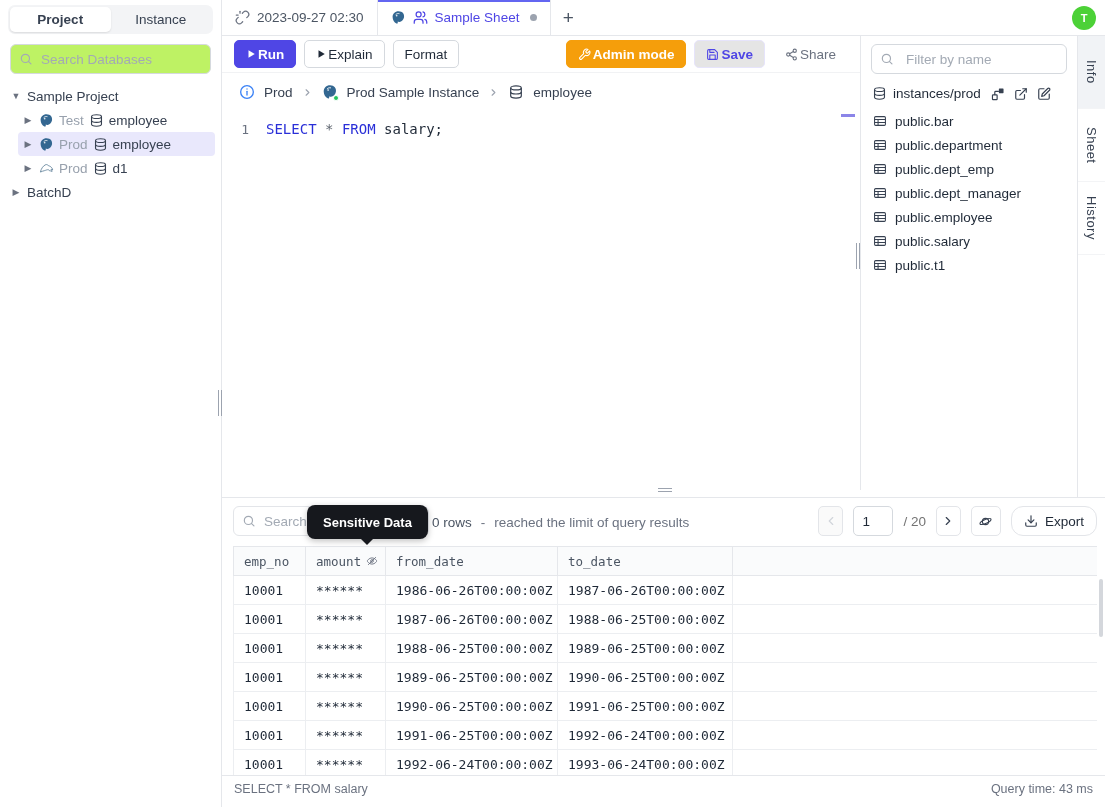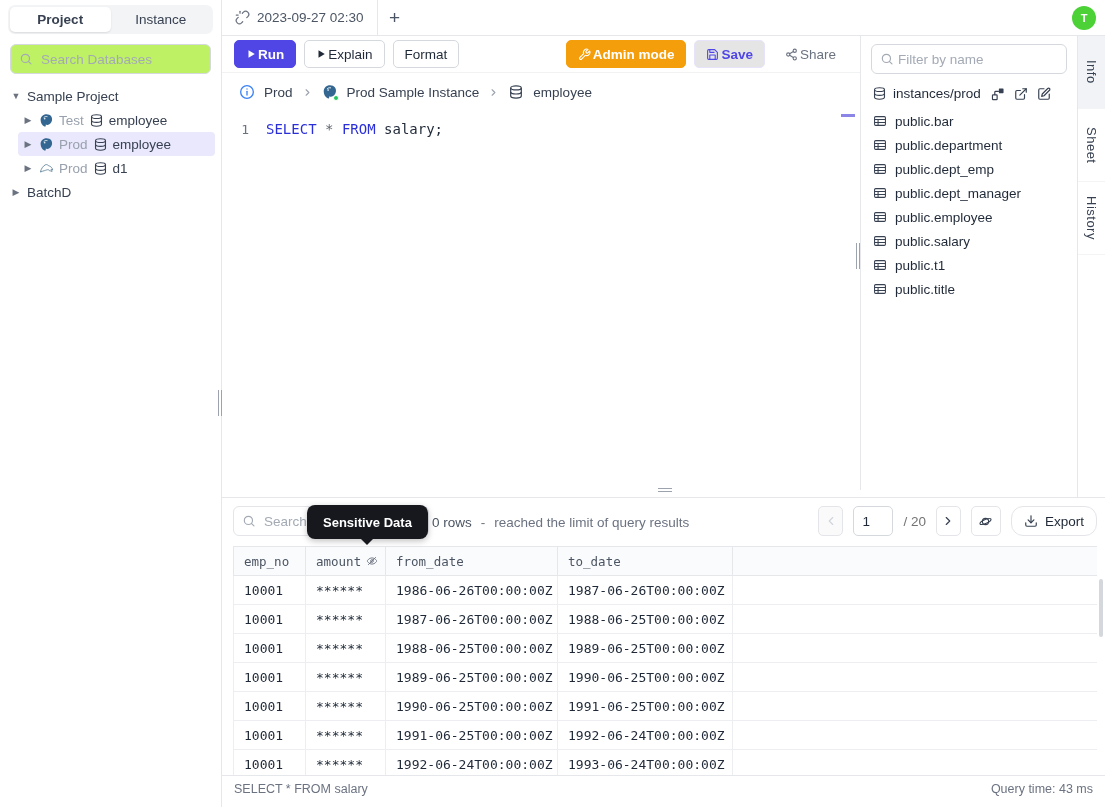--- a/index.html
+++ b/index.html
@@ -53,21 +53,21 @@
   .editor { position:relative; height:386px; font-family:"DejaVu Sans Mono", monospace; font-size:14px; cursor:text; }
   .code-line { display:flex; align-items:center; padding-top:9px; line-height:19px; }
   .gutter { width:44px; text-align:right; padding-right:17px; color:#6b7280; font-size:13px; flex:none; }
   .kw { color:#2a2fd8; }
   .op { color:#5f6670; }
   .ident { color:#1f2937; }
   .ruler-mark { position:absolute; top:3px; right:5px; width:14px; height:3px; background:#8b85e8; }
 
   
   .right-panel { position:absolute; left:860px; top:36px; width:217px; height:454px; border-left:1px solid #e5e7eb; padding:8px 10px; background:#fff; }
-  .filter-box { height:30px; border:1px solid #d5d9de; border-radius:6px; display:flex; align-items:center; gap:2px; padding:0 8px; }
+  .filter-box { height:30px; border:1px solid #d5d9de; border-radius:6px; display:flex; align-items:center; gap:10px; padding:0 8px; }
   .filter-box input { border:none; outline:none; width:100%; font-size:13.5px; font-family:inherit; color:#374151; background:transparent; }
   .filter-box input::placeholder { color:#a3aab4; }
   .conn-row { display:flex; align-items:center; gap:6px; margin:12px 1px 8px 1px; color:#1f2937; }
   .conn-actions { display:flex; align-items:center; gap:9px; margin-left:4px; }
   .conn-actions > span { cursor:pointer; }
   .table-list { margin-top:6px; }
   .table-item { display:flex; align-items:center; gap:8px; height:24px; padding:0 2px; color:#1f2937; cursor:pointer; white-space:nowrap; }
   .rp-handle { position:absolute; left:856px; top:243px; display:flex; gap:2px; }
   .rp-handle i { display:block; width:1px; height:26px; background:#9ca3af; }
 
@@ -202,20 +202,39 @@
     <span>
       <svg width="15" height="15" viewBox="0 0 24 24" fill="none" stroke="#6b7280" stroke-width="2" stroke-linecap="round" stroke-linejoin="round">
           <path d="m18.84 12.25 1.72-1.71a5 5 0 0 0-.12-7.07 5 5 0 0 0-6.95 0l-1.72 1.71"></path>
           <path d="m5.17 11.75-1.71 1.71a5 5 0 0 0 .12 7.07 5 5 0 0 0 6.95 0l1.71-1.71"></path>
           <line x1="8" y1="2" x2="8" y2="5"></line>
           <line x1="2" y1="8" x2="5" y2="8"></line>
         </svg>
     </span>
     <span>2023-09-27 02:30</span>
   </div>
+  <div class="sheet-tab active">
+    <span>
+      <svg width="15" height="15" viewBox="0 0 16 16">
+          <path d="M8 1.2C4.3 1.2 1.7 3.8 1.7 7.4c0 3 1.8 5.8 4 6.9.9.4 1.5.2 1.5-.8v-1.2c.5.4 1.1.6 1.8.5 2.3-.3 4.4-2.2 4.9-5C14.5 4.2 12.4 1.2 8 1.2z" fill="#336791"></path>
+          <path d="M5.2 4.8c.8-.9 2.2-1.3 3.4-1" stroke="#fff" stroke-width=".9" fill="none" stroke-linecap="round"></path>
+          <circle cx="6.1" cy="6.1" r=".8" fill="#fff"></circle>
+        </svg>
+    </span>
+    <span>
+      <svg width="15" height="15" viewBox="0 0 24 24" fill="none" stroke="#4f46e5" stroke-width="2" stroke-linecap="round" stroke-linejoin="round">
+          <path d="M16 21v-2a4 4 0 0 0-4-4H6a4 4 0 0 0-4 4v2"></path>
+          <circle cx="9" cy="7" r="4"></circle>
+          <path d="M22 21v-2a4 4 0 0 0-3-3.87"></path>
+          <path d="M16 3.13a4 4 0 0 1 0 7.75"></path>
+        </svg>
+    </span>
+    <span>Sample Sheet</span>
+    <span class="dirty-dot"></span>
+  </div>
   <div class="plus-btn">+</div>
   <div class="avatar">T</div>
 </div>
 
 <div class="editor-col">
   <div class="toolbar">
     <button class="btn run">
       <span>
           <svg width="10" height="10" viewBox="0 0 24 24">
             <polygon points="6,3 21,12 6,21" fill="#fff"></polygon>
@@ -411,29 +430,20 @@
       <span>public.salary</span>
     </div>
     <div class="table-item">
       <span>
           <svg width="14" height="14" viewBox="0 0 16 16" fill="none" stroke="#374151" stroke-width="1.2">
             <rect x="1.8" y="3" width="12.4" height="10" rx="1.2"></rect>
             <path d="M1.8 6.3h12.4M1.8 9.6h12.4M5.8 6.3V13"></path>
           </svg>
         </span>
       <span>public.t1</span>
-    </div>
-    <div class="table-item">
-      <span>
-          <svg width="14" height="14" viewBox="0 0 16 16" fill="none" stroke="#374151" stroke-width="1.2">
-            <rect x="1.8" y="3" width="12.4" height="10" rx="1.2"></rect>
-            <path d="M1.8 6.3h12.4M1.8 9.6h12.4M5.8 6.3V13"></path>
-          </svg>
-        </span>
-      <span>public.title</span>
     </div>
   </div>
 </div>
 <div class="rp-handle">
     <i></i>
     <i></i>
   </div>
 
 <div class="side-strip">
   <div class="side-tab active">

